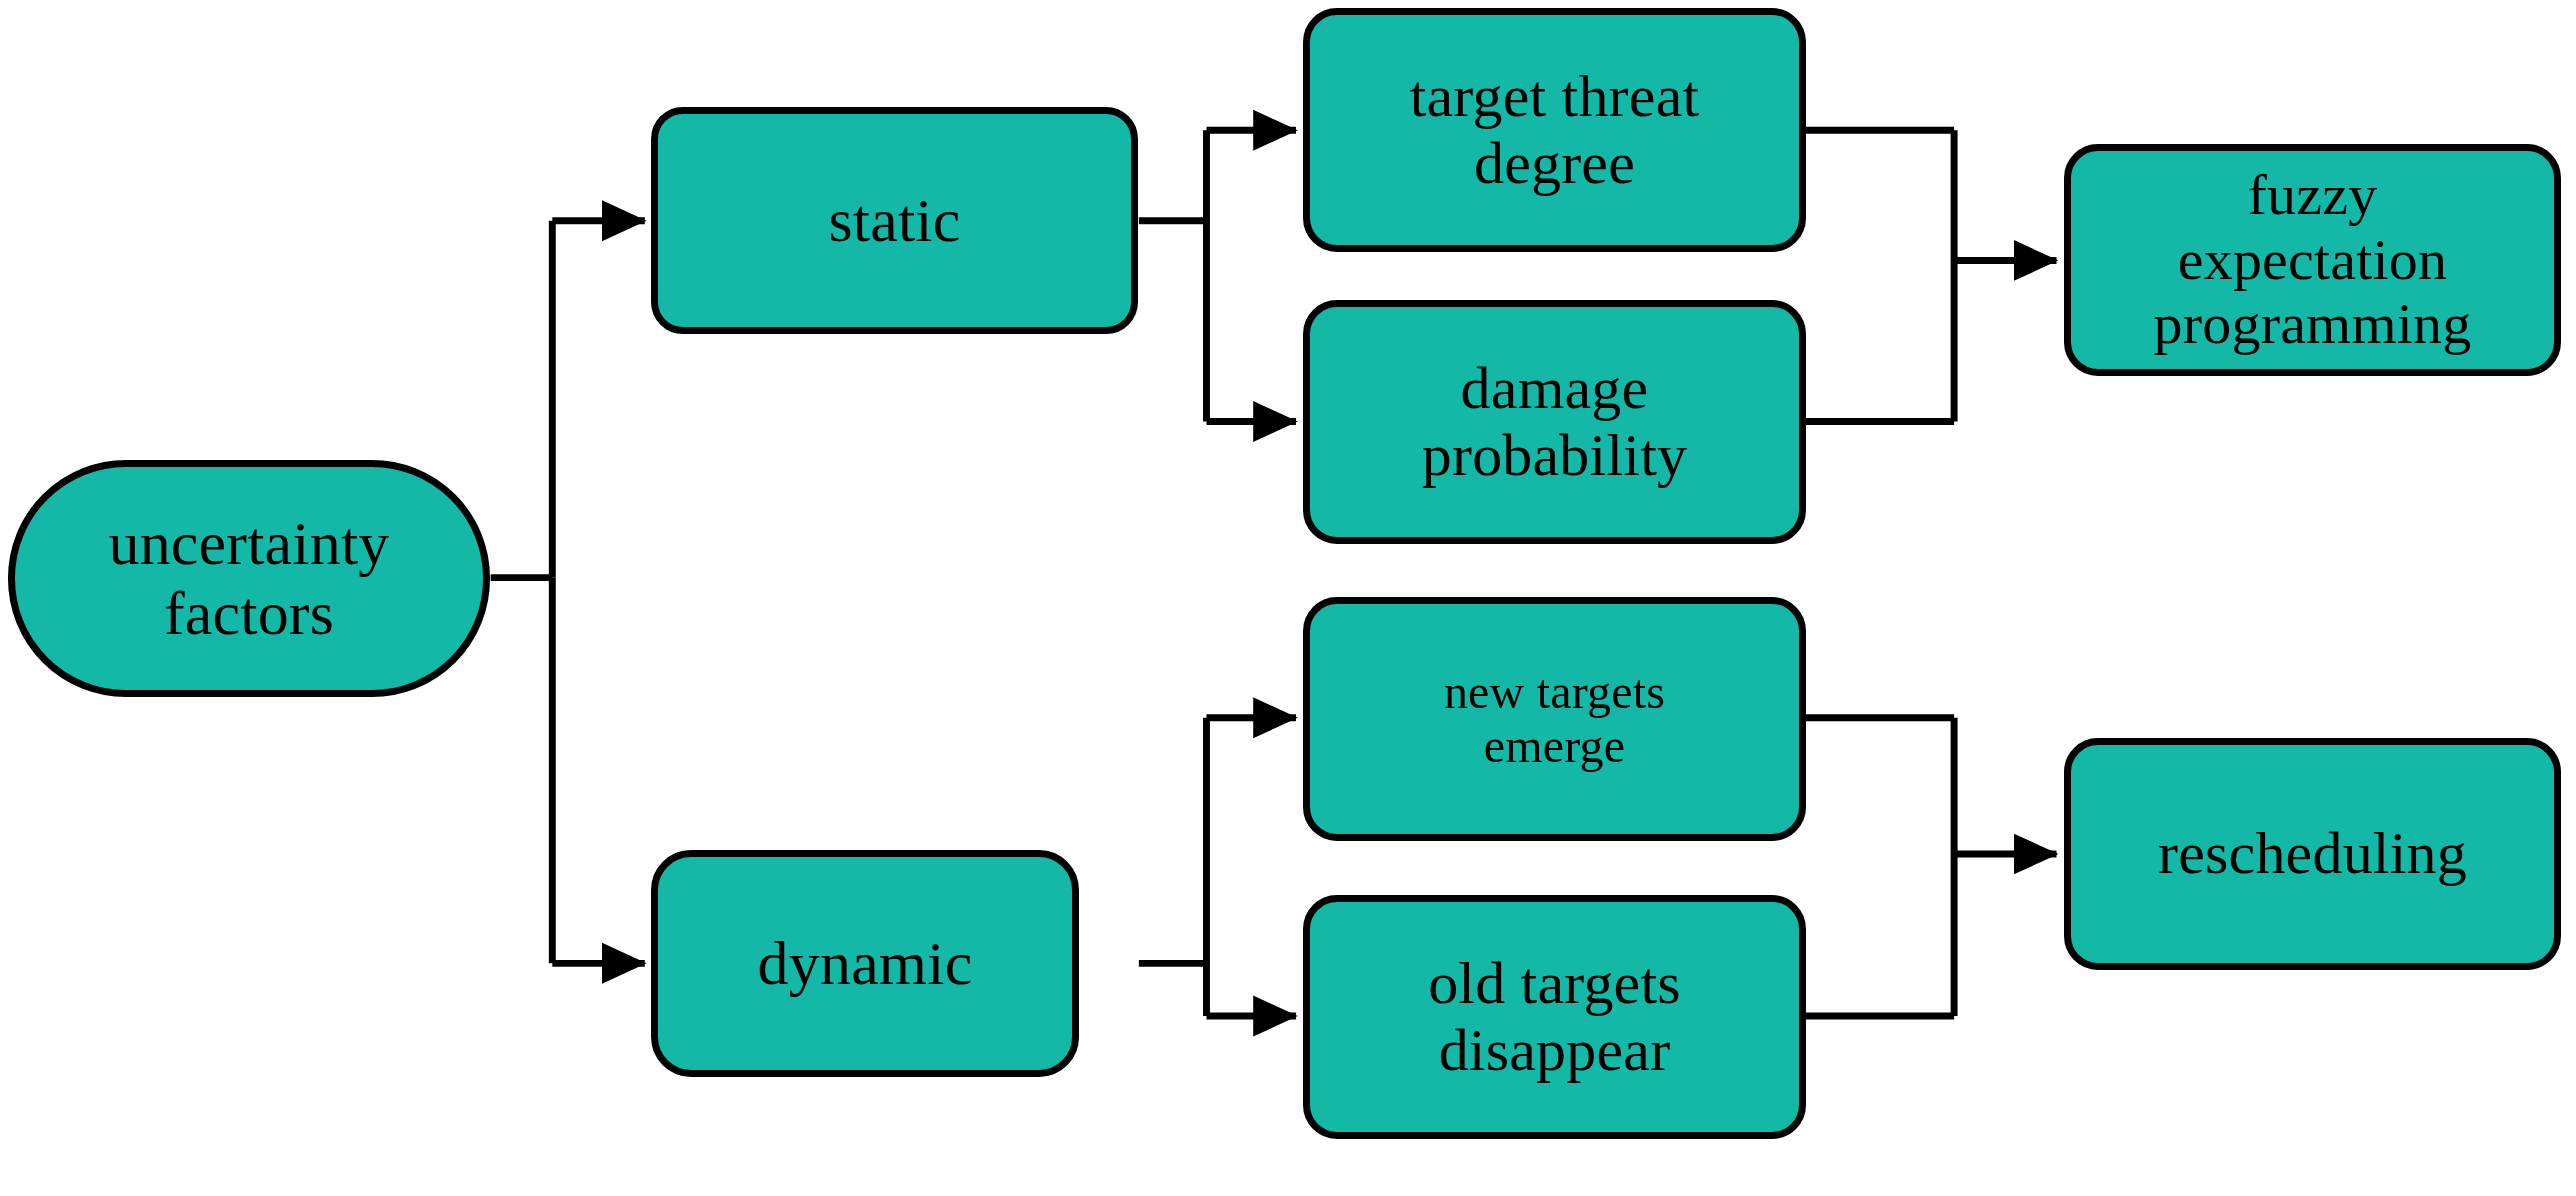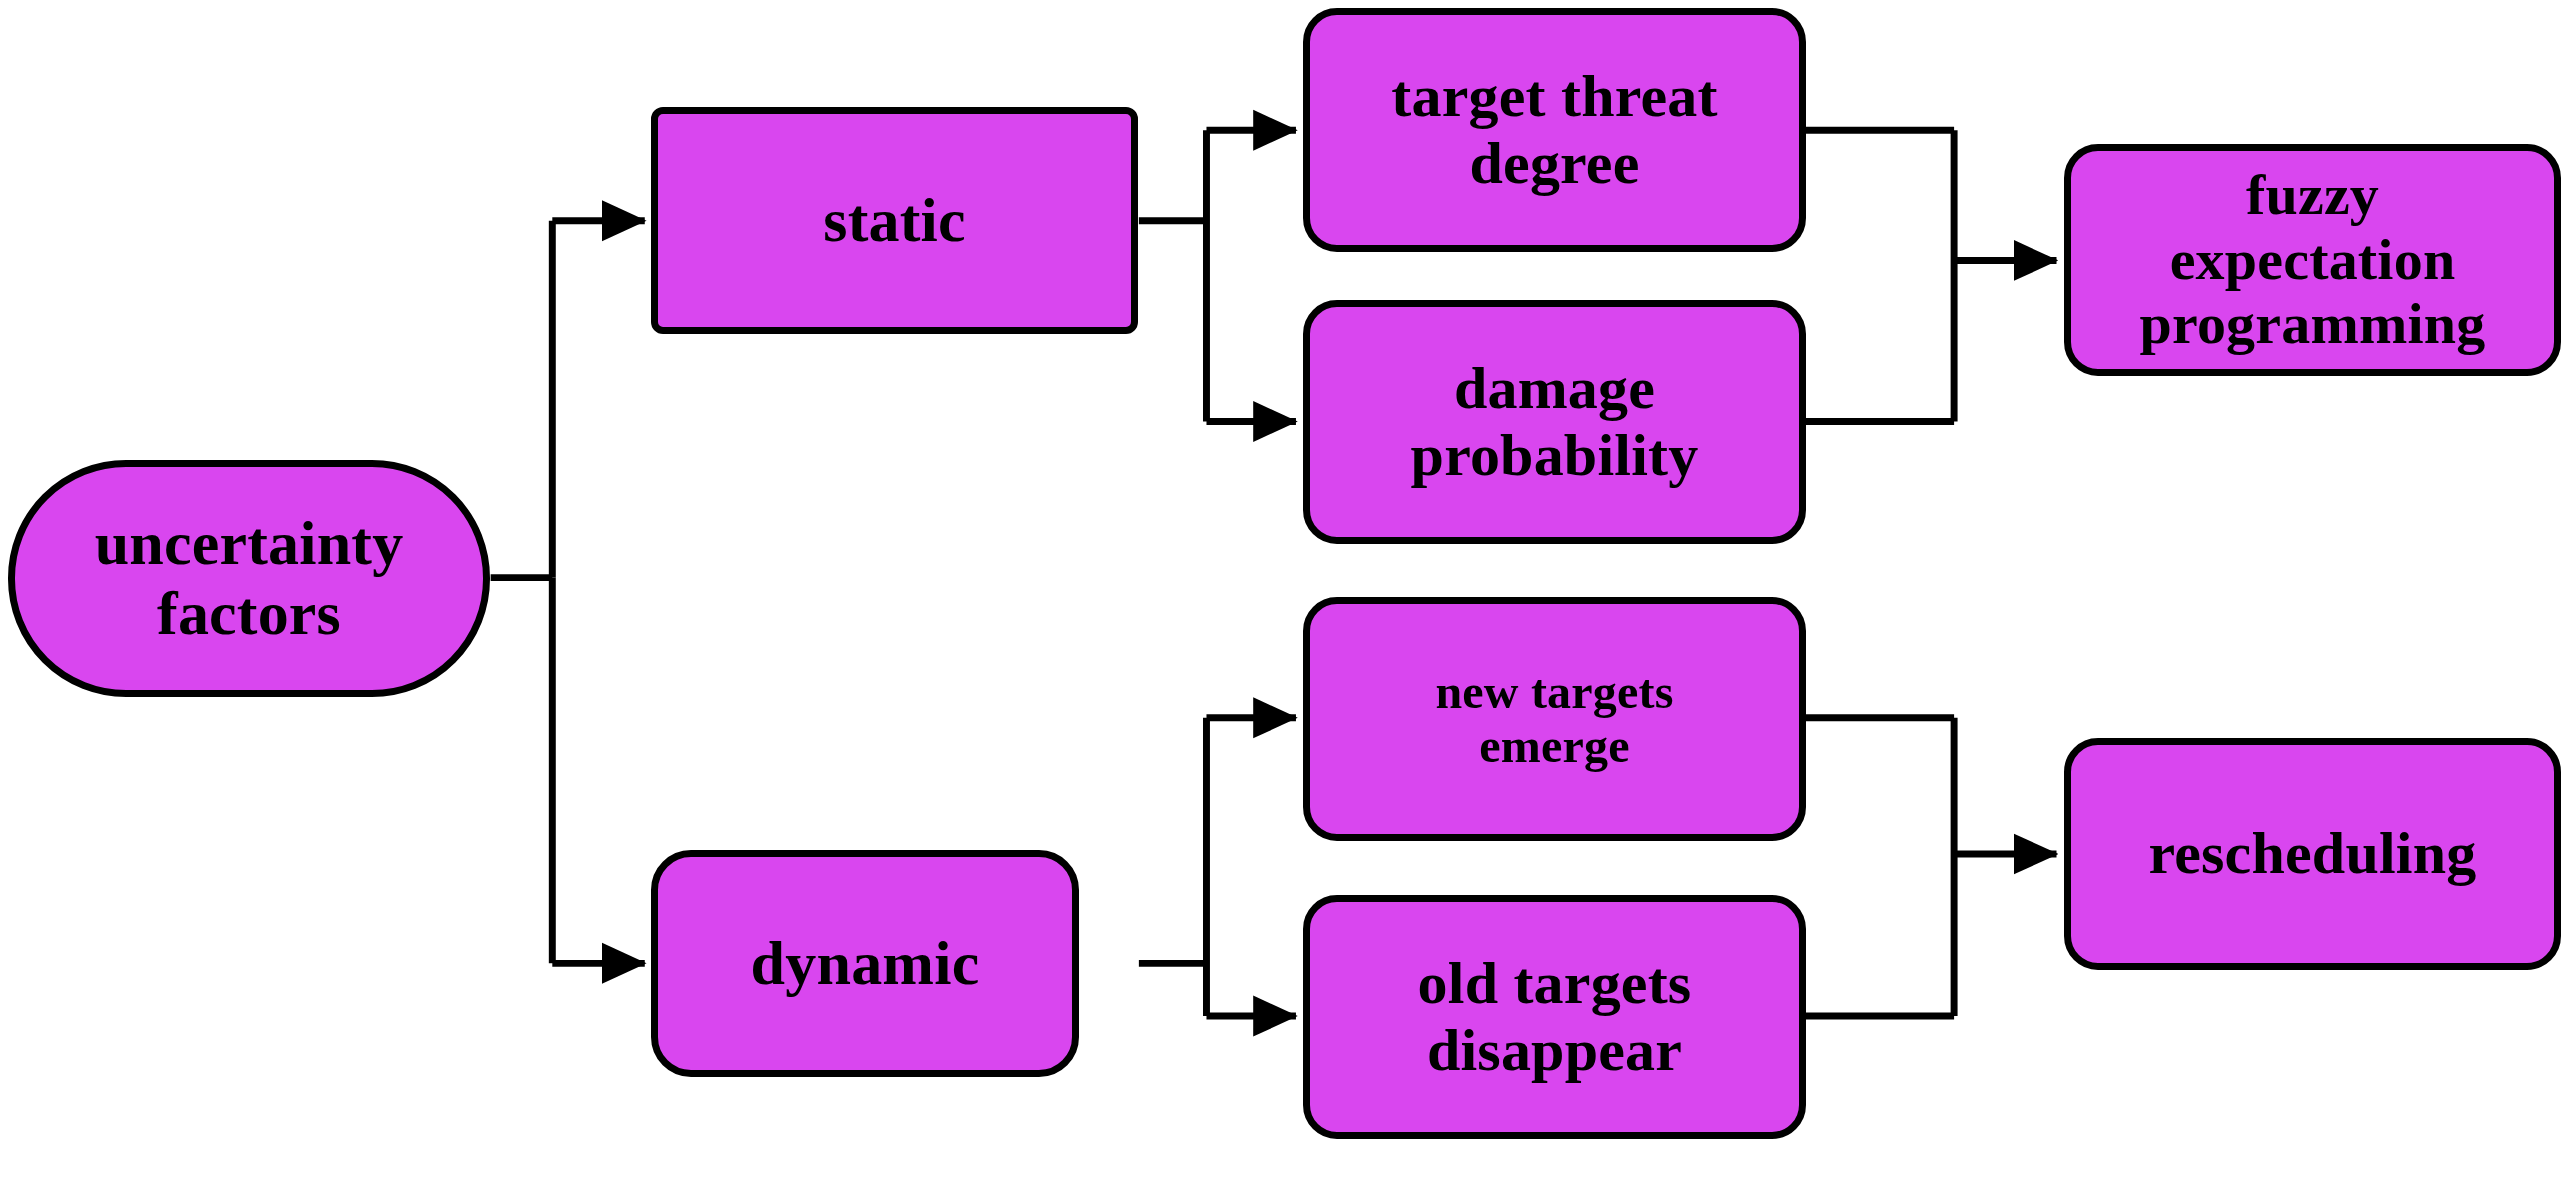--- a/index.html
+++ b/index.html
@@ -19,45 +19,44 @@
   #edges {
     position: absolute;
     left: 0;
     top: 0;
     width: 2576px;
     height: 1196px;
   }
   .node {
     position: absolute;
     box-sizing: border-box;
-    background: #d946ef;
+    background: #14b8a6;
     border: 7px solid #000000;
     display: flex;
     align-items: center;
     justify-content: center;
     text-align: center;
     color: #000000;
     z-index: 2;
-    font-weight: bold;
   }
   .node-label {
     display: block;
     white-space: pre-line;
     line-height: 1.12;
     letter-spacing: 0.2px;
   }
   
   #node-uncertainty-factors {
     left: 8px;  top: 460px;  width: 482px; height: 237px;
     border-radius: 118px;
     font-size: 62px;
   }
   #node-static {
     left: 651px; top: 107px; width: 487px; height: 227px;
-    border-radius: 12px;
+    border-radius: 32px;
     font-size: 62px;
   }
   #node-dynamic {
     left: 651px; top: 850px; width: 428px; height: 227px;
     border-radius: 40px;
     font-size: 62px;
   }
   #node-target-threat-degree {
     left: 1303px; top: 8px;  width: 503px; height: 244px;
     border-radius: 34px;

